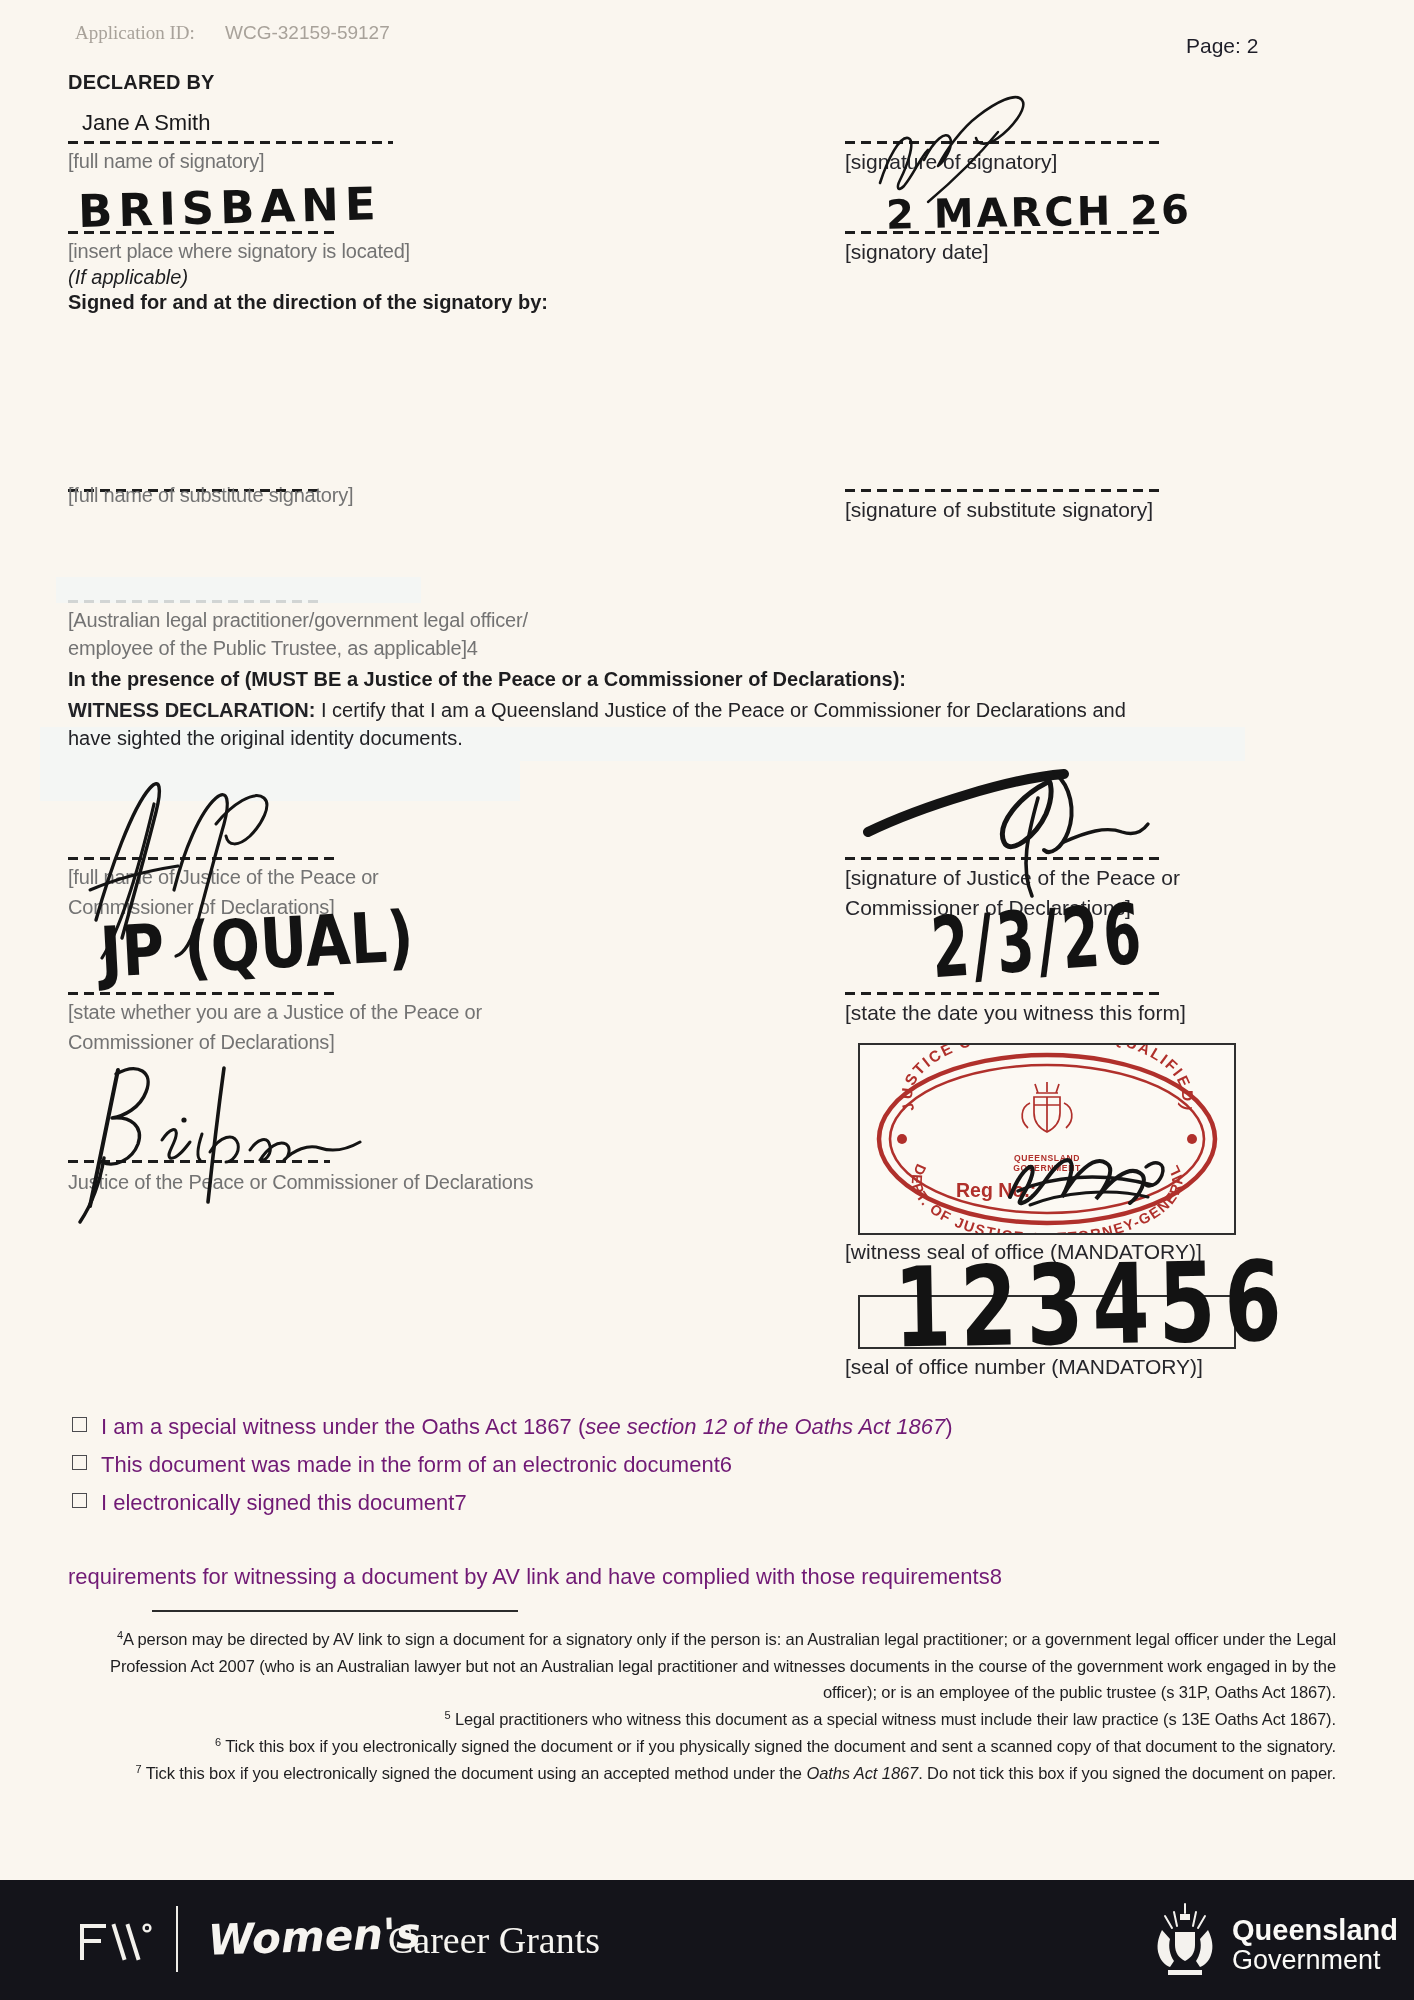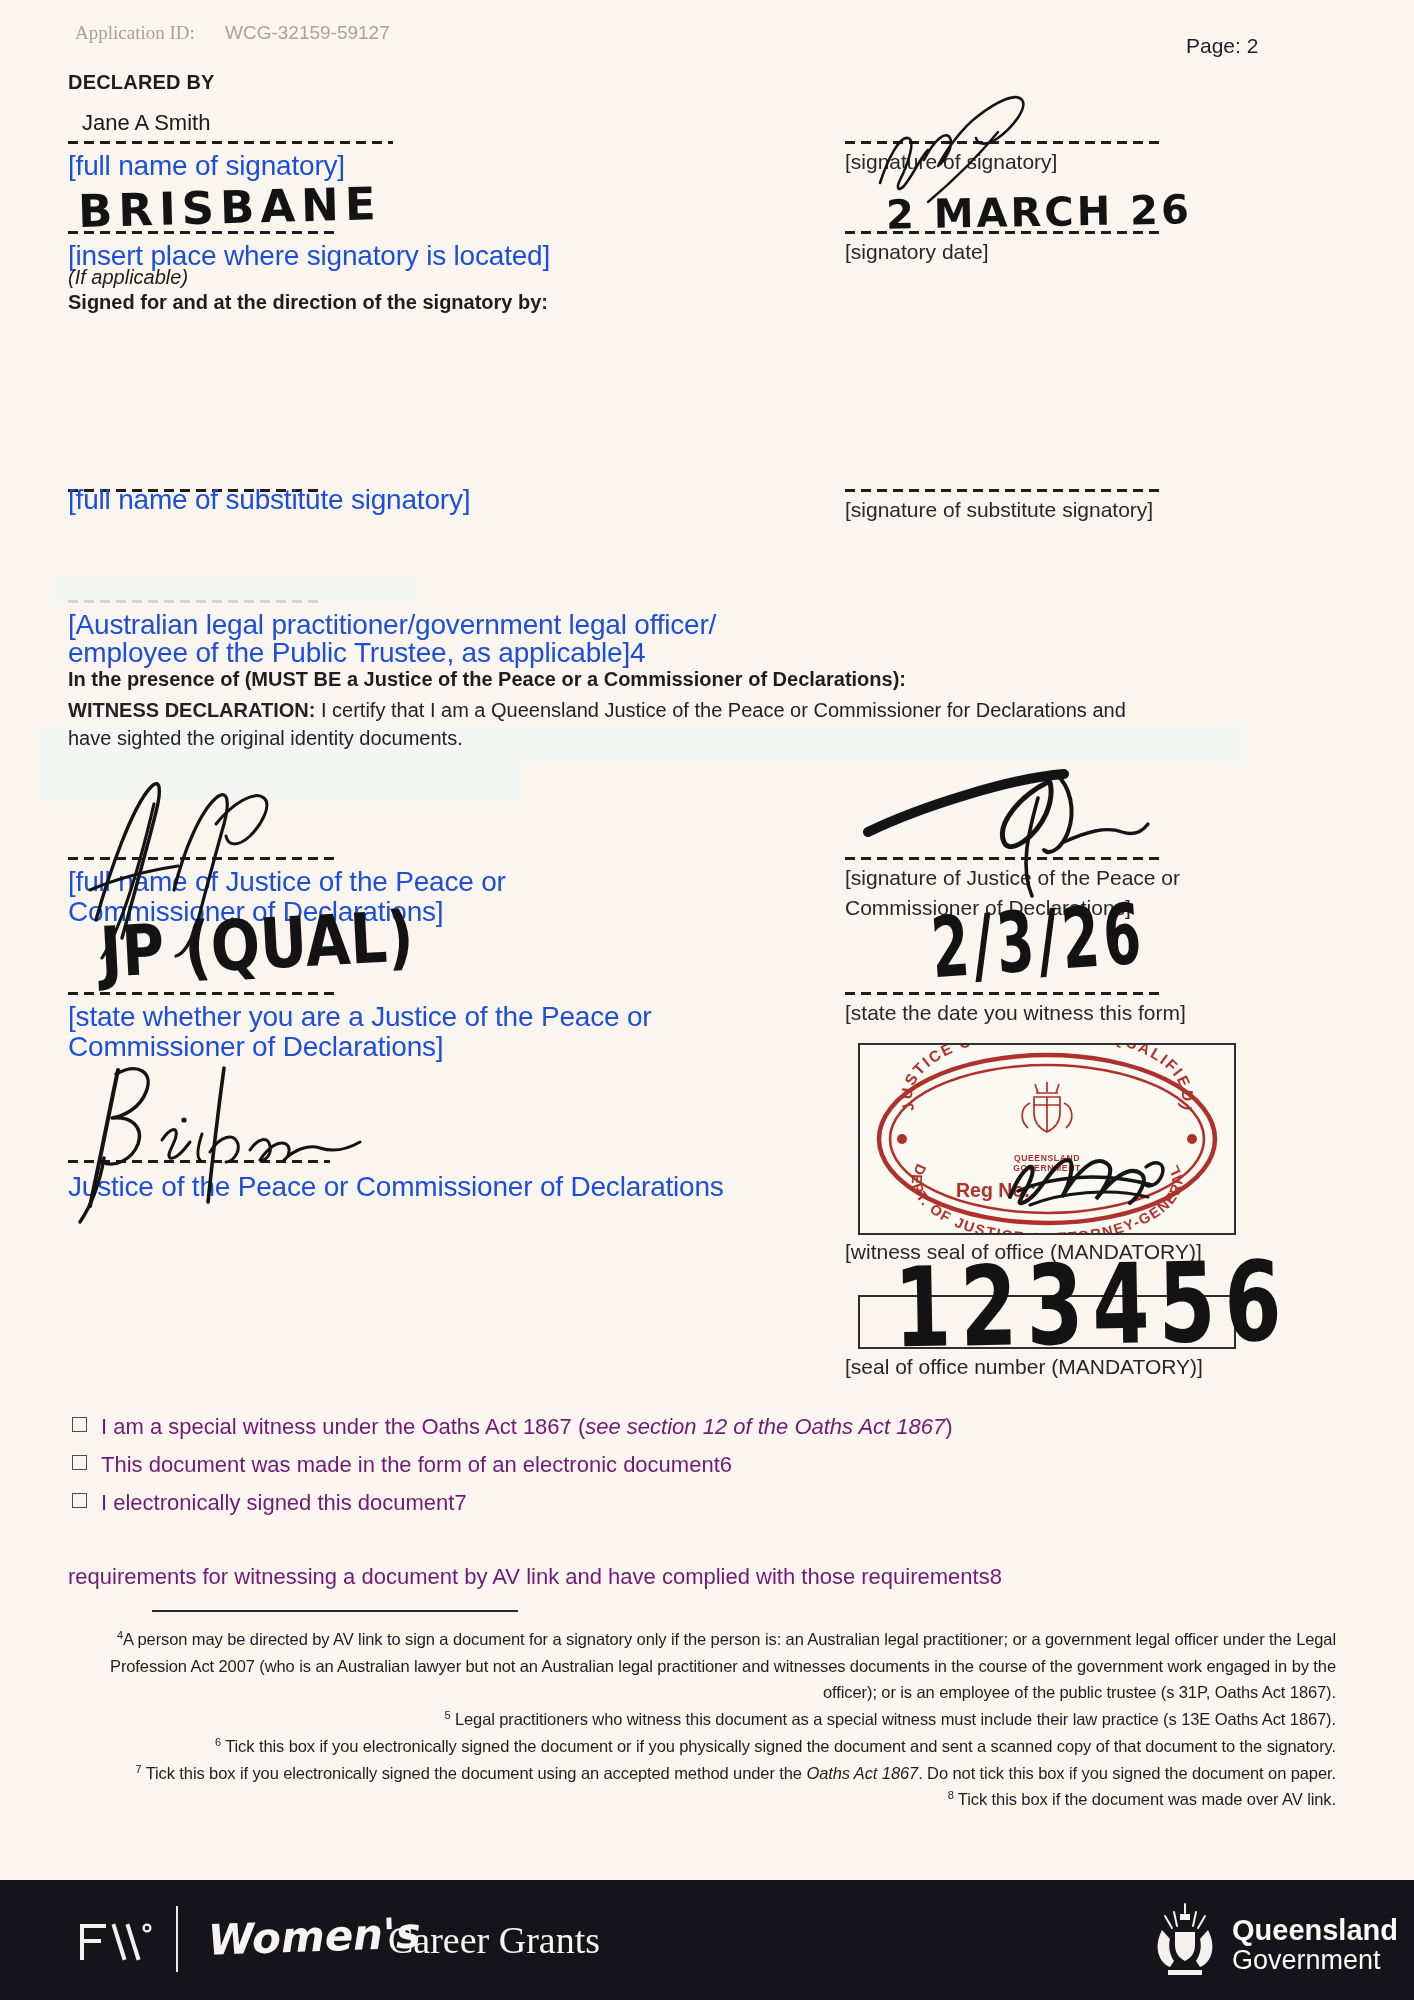--- a/index.html
+++ b/index.html
@@ -1,20 +1,20 @@
 <!DOCTYPE html>
 <html><head>
 <meta charset="utf-8">
 <style>
   html,body{margin:0;padding:0;}
   body{width:1414px;height:2000px;background:#faf6ef;font-family:"Liberation Sans",sans-serif;color:#1d1d1f;}
   .page{position:relative;width:1414px;height:2000px;overflow:hidden;background:#faf6ef;}
   .abs{position:absolute;}
   .gray{color:#a8a29a;}
-  .lbl{font-size:28px;color:#1d4ed8;letter-spacing:-0.2px;}
+  .lbl{font-size:20px;color:#737373;letter-spacing:-0.2px;}
   .lblr{font-size:21px;color:#26262b;}
   .bold{font-weight:700;}
   .ital{font-style:italic;}
   .dash2{height:3px;background:repeating-linear-gradient(90deg,#1d1d1d 0 10px,transparent 10px 16px);}
   .hand{font-family:"DejaVu Sans",sans-serif;font-weight:700;color:#131313;white-space:nowrap;}
   .hl{background:rgba(242,246,245,0.85);}
   .cb{width:13px;height:13px;border:1.6px solid #4b4b4f;background:transparent;display:inline-block;}
   .cbrow{font-size:22px;color:#701a75;white-space:nowrap;}
   .fnotes{font-size:16.5px;line-height:1.62;color:#1e1e20;letter-spacing:-0.1px;text-align:right;}
   .fnotes p{margin:0;}
@@ -167,21 +167,20 @@
     <span class="cb" style="vertical-align:2px;margin-right:14px;"></span><span>I electronically signed this document7</span>
   </div>
   <div class="abs cbrow" style="left:68px;top:1564px;">requirements for witnessing a document by AV link and have complied with those requirements8</div>
 
   <div class="abs" style="left:152px;top:1610px;width:366px;height:2px;background:#2b2b2b;"></div>
   <div class="abs fnotes" style="left:68px;top:1626px;width:1268px;">
     <p><sup>4</sup><span>A person may be directed by AV link to sign a document for a signatory only if the person is: an Australian legal practitioner; or a government legal officer under the Legal Profession Act 2007 (who is an Australian lawyer but not an Australian legal practitioner and witnesses documents in the course of the government work engaged in by the officer); or is an employee of the public trustee (s 31P, Oaths Act 1867).</span></p>
     <p><sup>5</sup><span> Legal practitioners who witness this document as a special witness must include their law practice (s 13E Oaths Act 1867).</span></p>
     <p><sup>6</sup><span> Tick this box if you electronically signed the document or if you physically signed the document and sent a scanned copy of that document to the signatory.</span></p>
     <p><sup>7</sup><span> Tick this box if you electronically signed the document using an accepted method under the </span><i>Oaths Act 1867</i><span>. Do not tick this box if you signed the document on paper.</span></p>
-    <p><sup>8</sup><span> Tick this box if the document was made over AV link.</span></p>
   </div>
 
   <div class="abs footer" style="left:0;top:1880px;width:1414px;height:120px;">
     <svg class="abs" style="left:72px;top:36px;" width="86" height="52" viewBox="0 0 86 52">
       <g stroke="#f3f1ec" stroke-width="4" fill="none" stroke-linecap="square">
         <path d="M10,42 V10 H32"></path>
         <path d="M10,25 H27"></path>
         <path d="M42,10 L52,42"></path>
         <path d="M56,10 L66,42"></path>
       </g>

